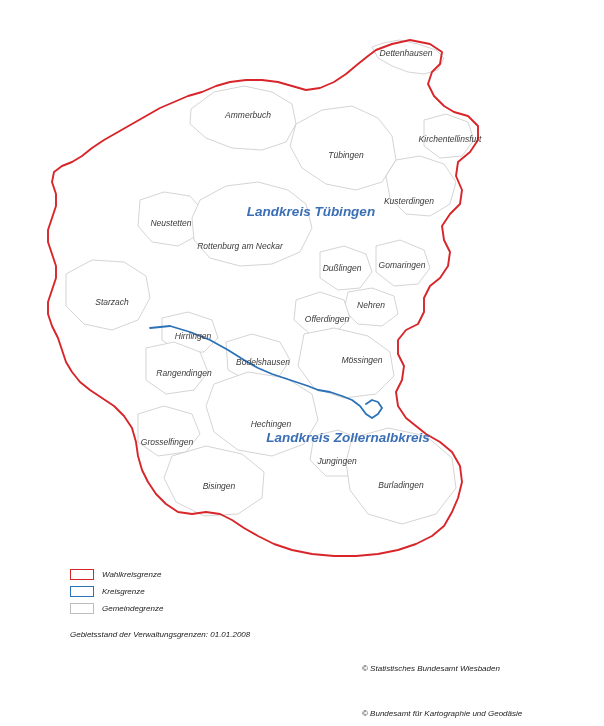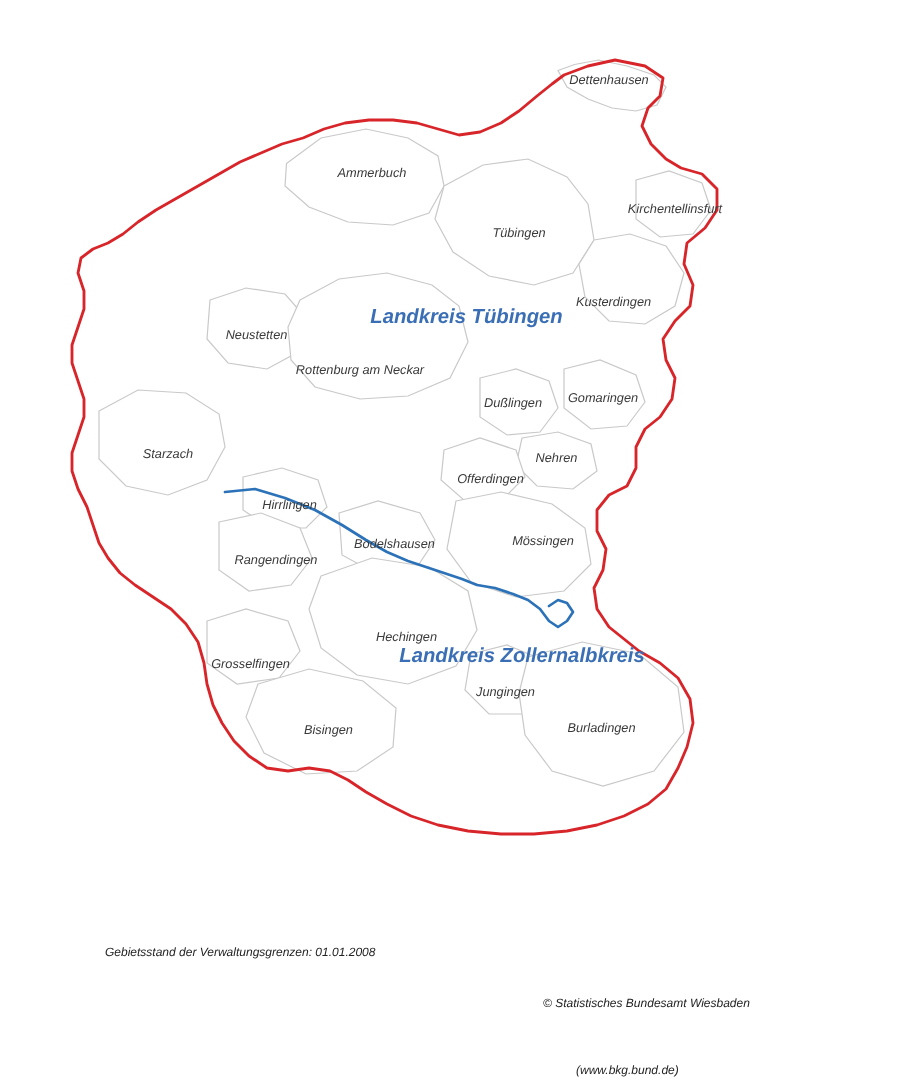--- a/index.html
+++ b/index.html
@@ -165,21 +165,36 @@
         <text class="muni-label" x="337" y="462">Jungingen</text>
         <text class="muni-label" x="219" y="487">Bisingen</text>
         <text class="muni-label" x="401" y="486">Burladingen</text>
       </g>
     <g id="district-label-group">
         <text class="district-label" x="311" y="212">Landkreis Tübingen</text>
         <text class="district-label" x="348" y="438">Landkreis Zollernalbkreis</text>
       </g>
   </svg>
 
+  <div class="legend">
+    <div class="legend-row">
+      <span class="legend-swatch sw-wahl"></span>
+      <span class="legend-label">Wahlkreisgrenze</span>
+    </div>
+    <div class="legend-row">
+      <span class="legend-swatch sw-kreis"></span>
+      <span class="legend-label">Kreisgrenze</span>
+    </div>
+    <div class="legend-row">
+      <span class="legend-swatch sw-gem"></span>
+      <span class="legend-label">Gemeindegrenze</span>
+    </div>
+  </div>
 
   <div class="stand">Gebietsstand der Verwaltungsgrenzen: 01.01.2008</div>
 
   <div class="credits">
     <div>© Statistisches Bundesamt Wiesbaden</div>
+    <div>© Bundesamt für Kartographie und Geodäsie</div>
     <div class="indent">(www.bkg.bund.de)</div>
   </div>
 
 </div>
 
 </body></html>

